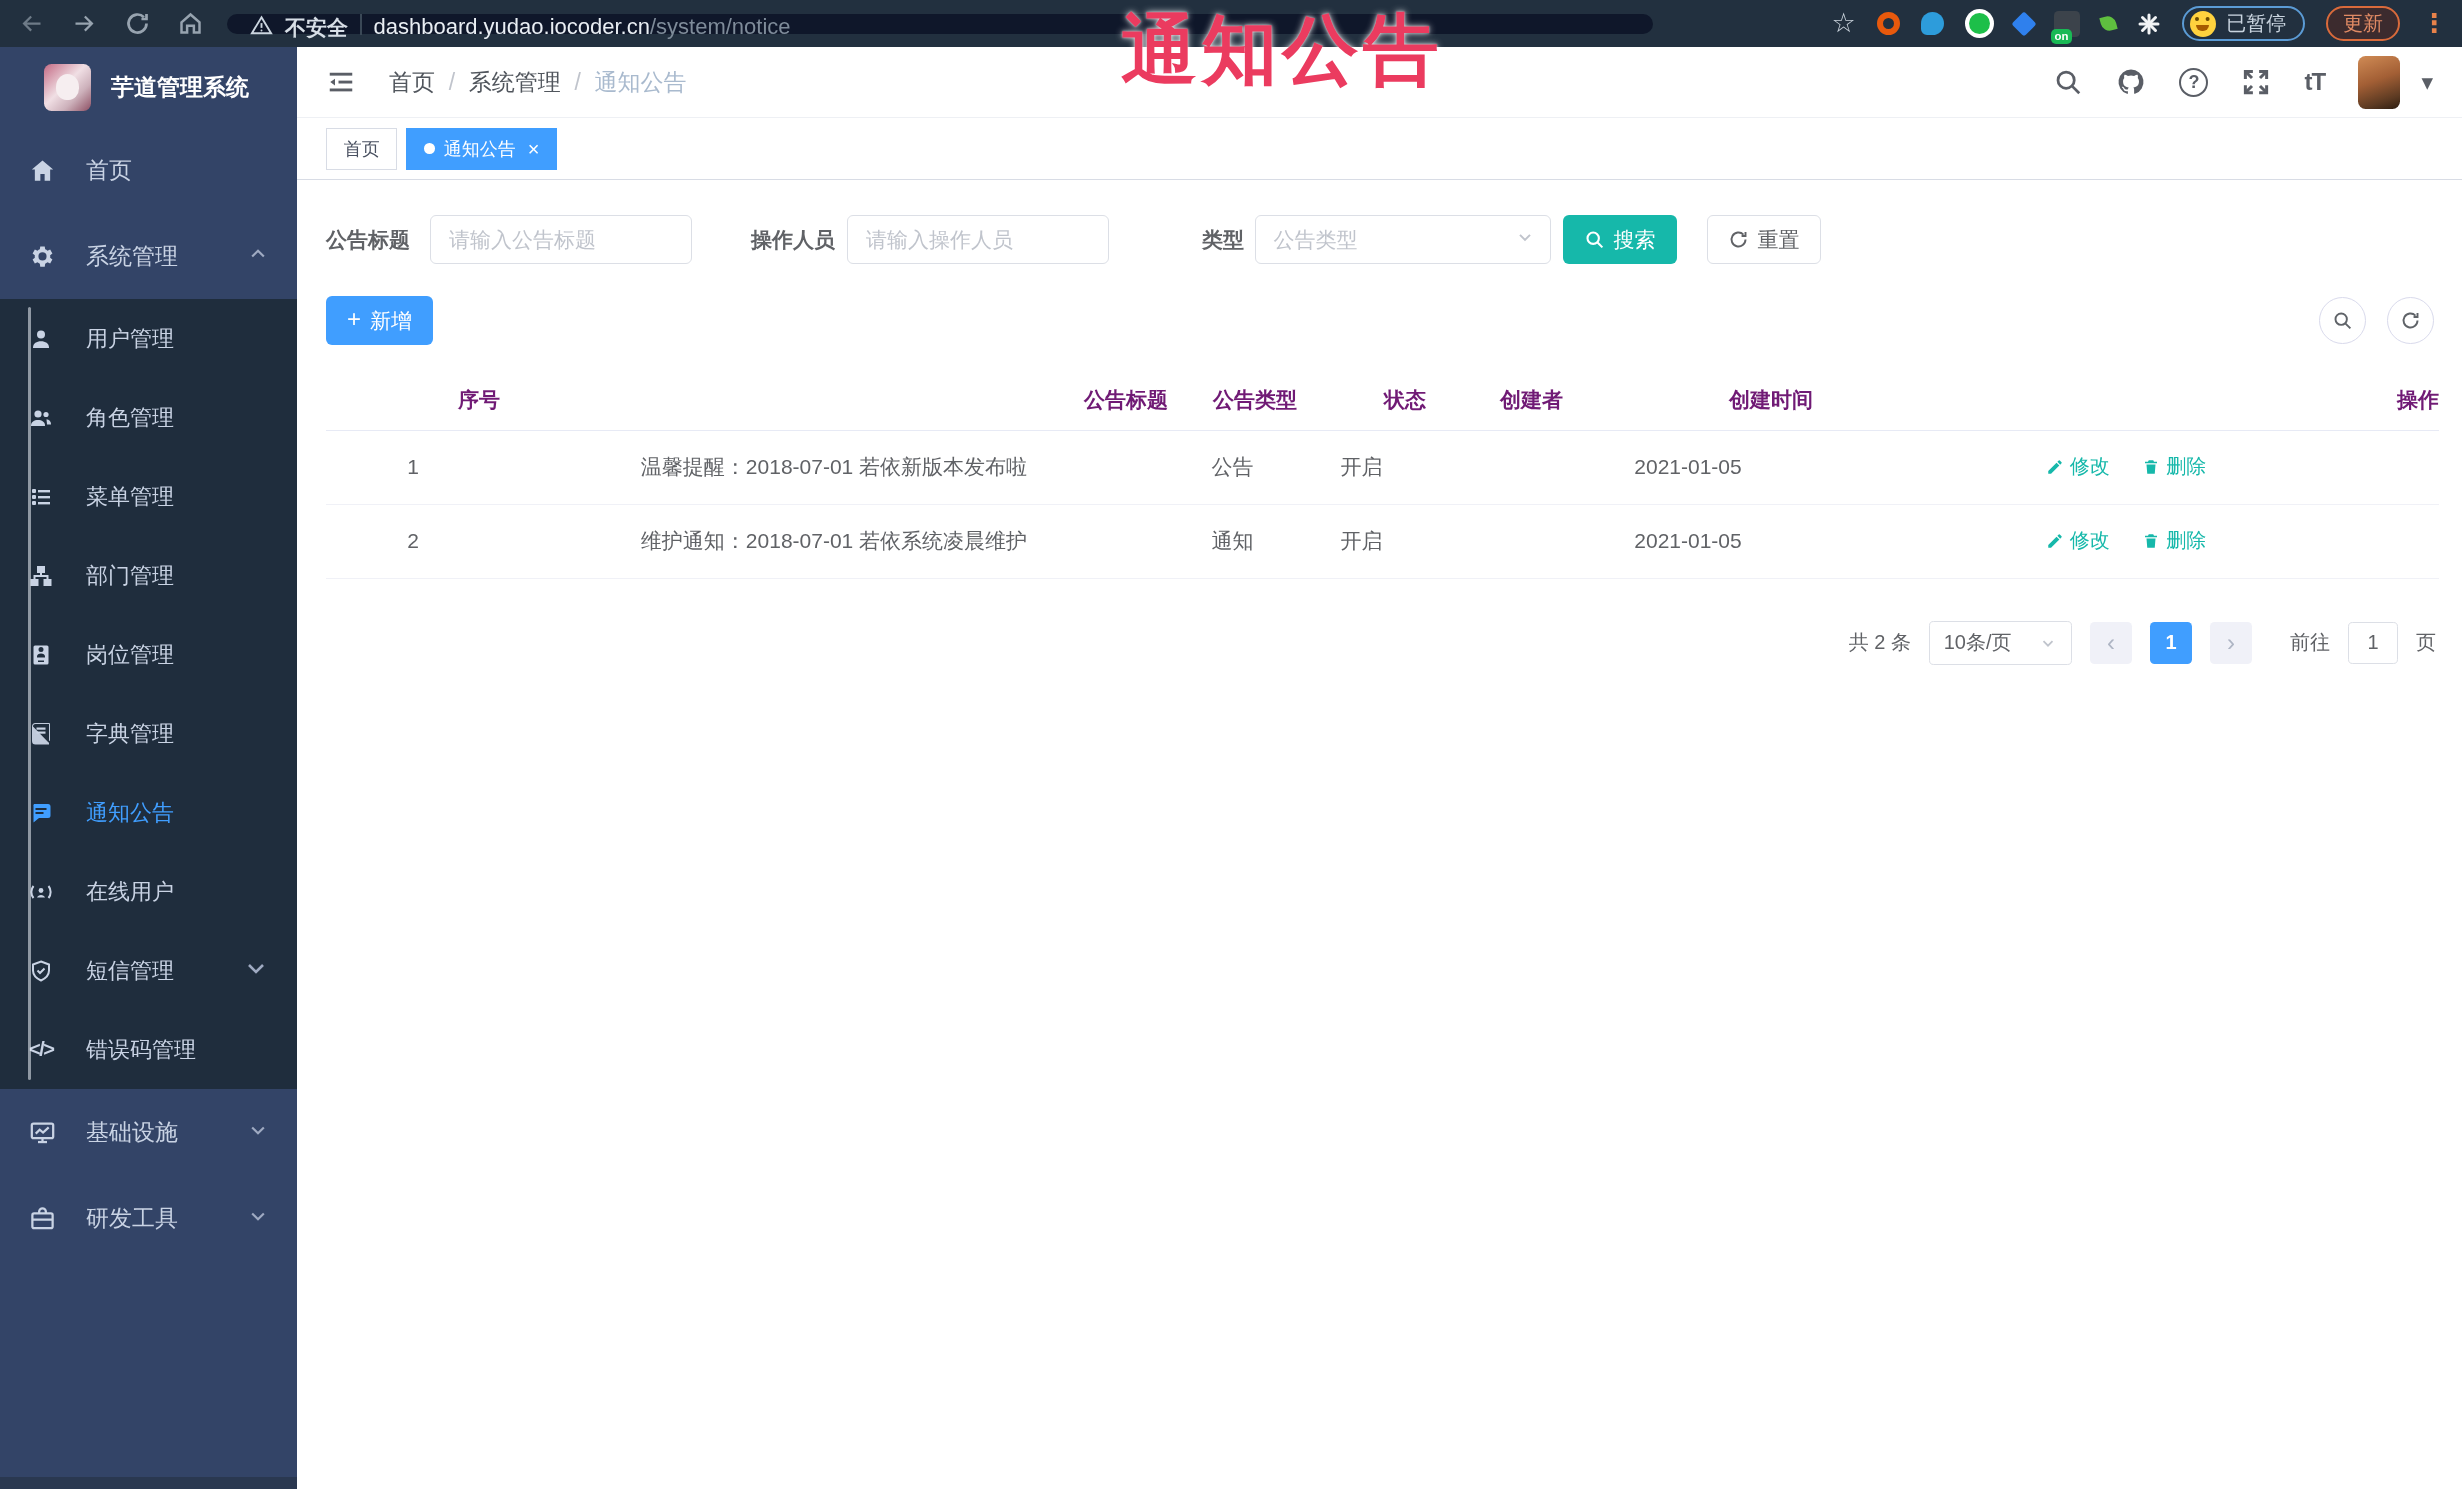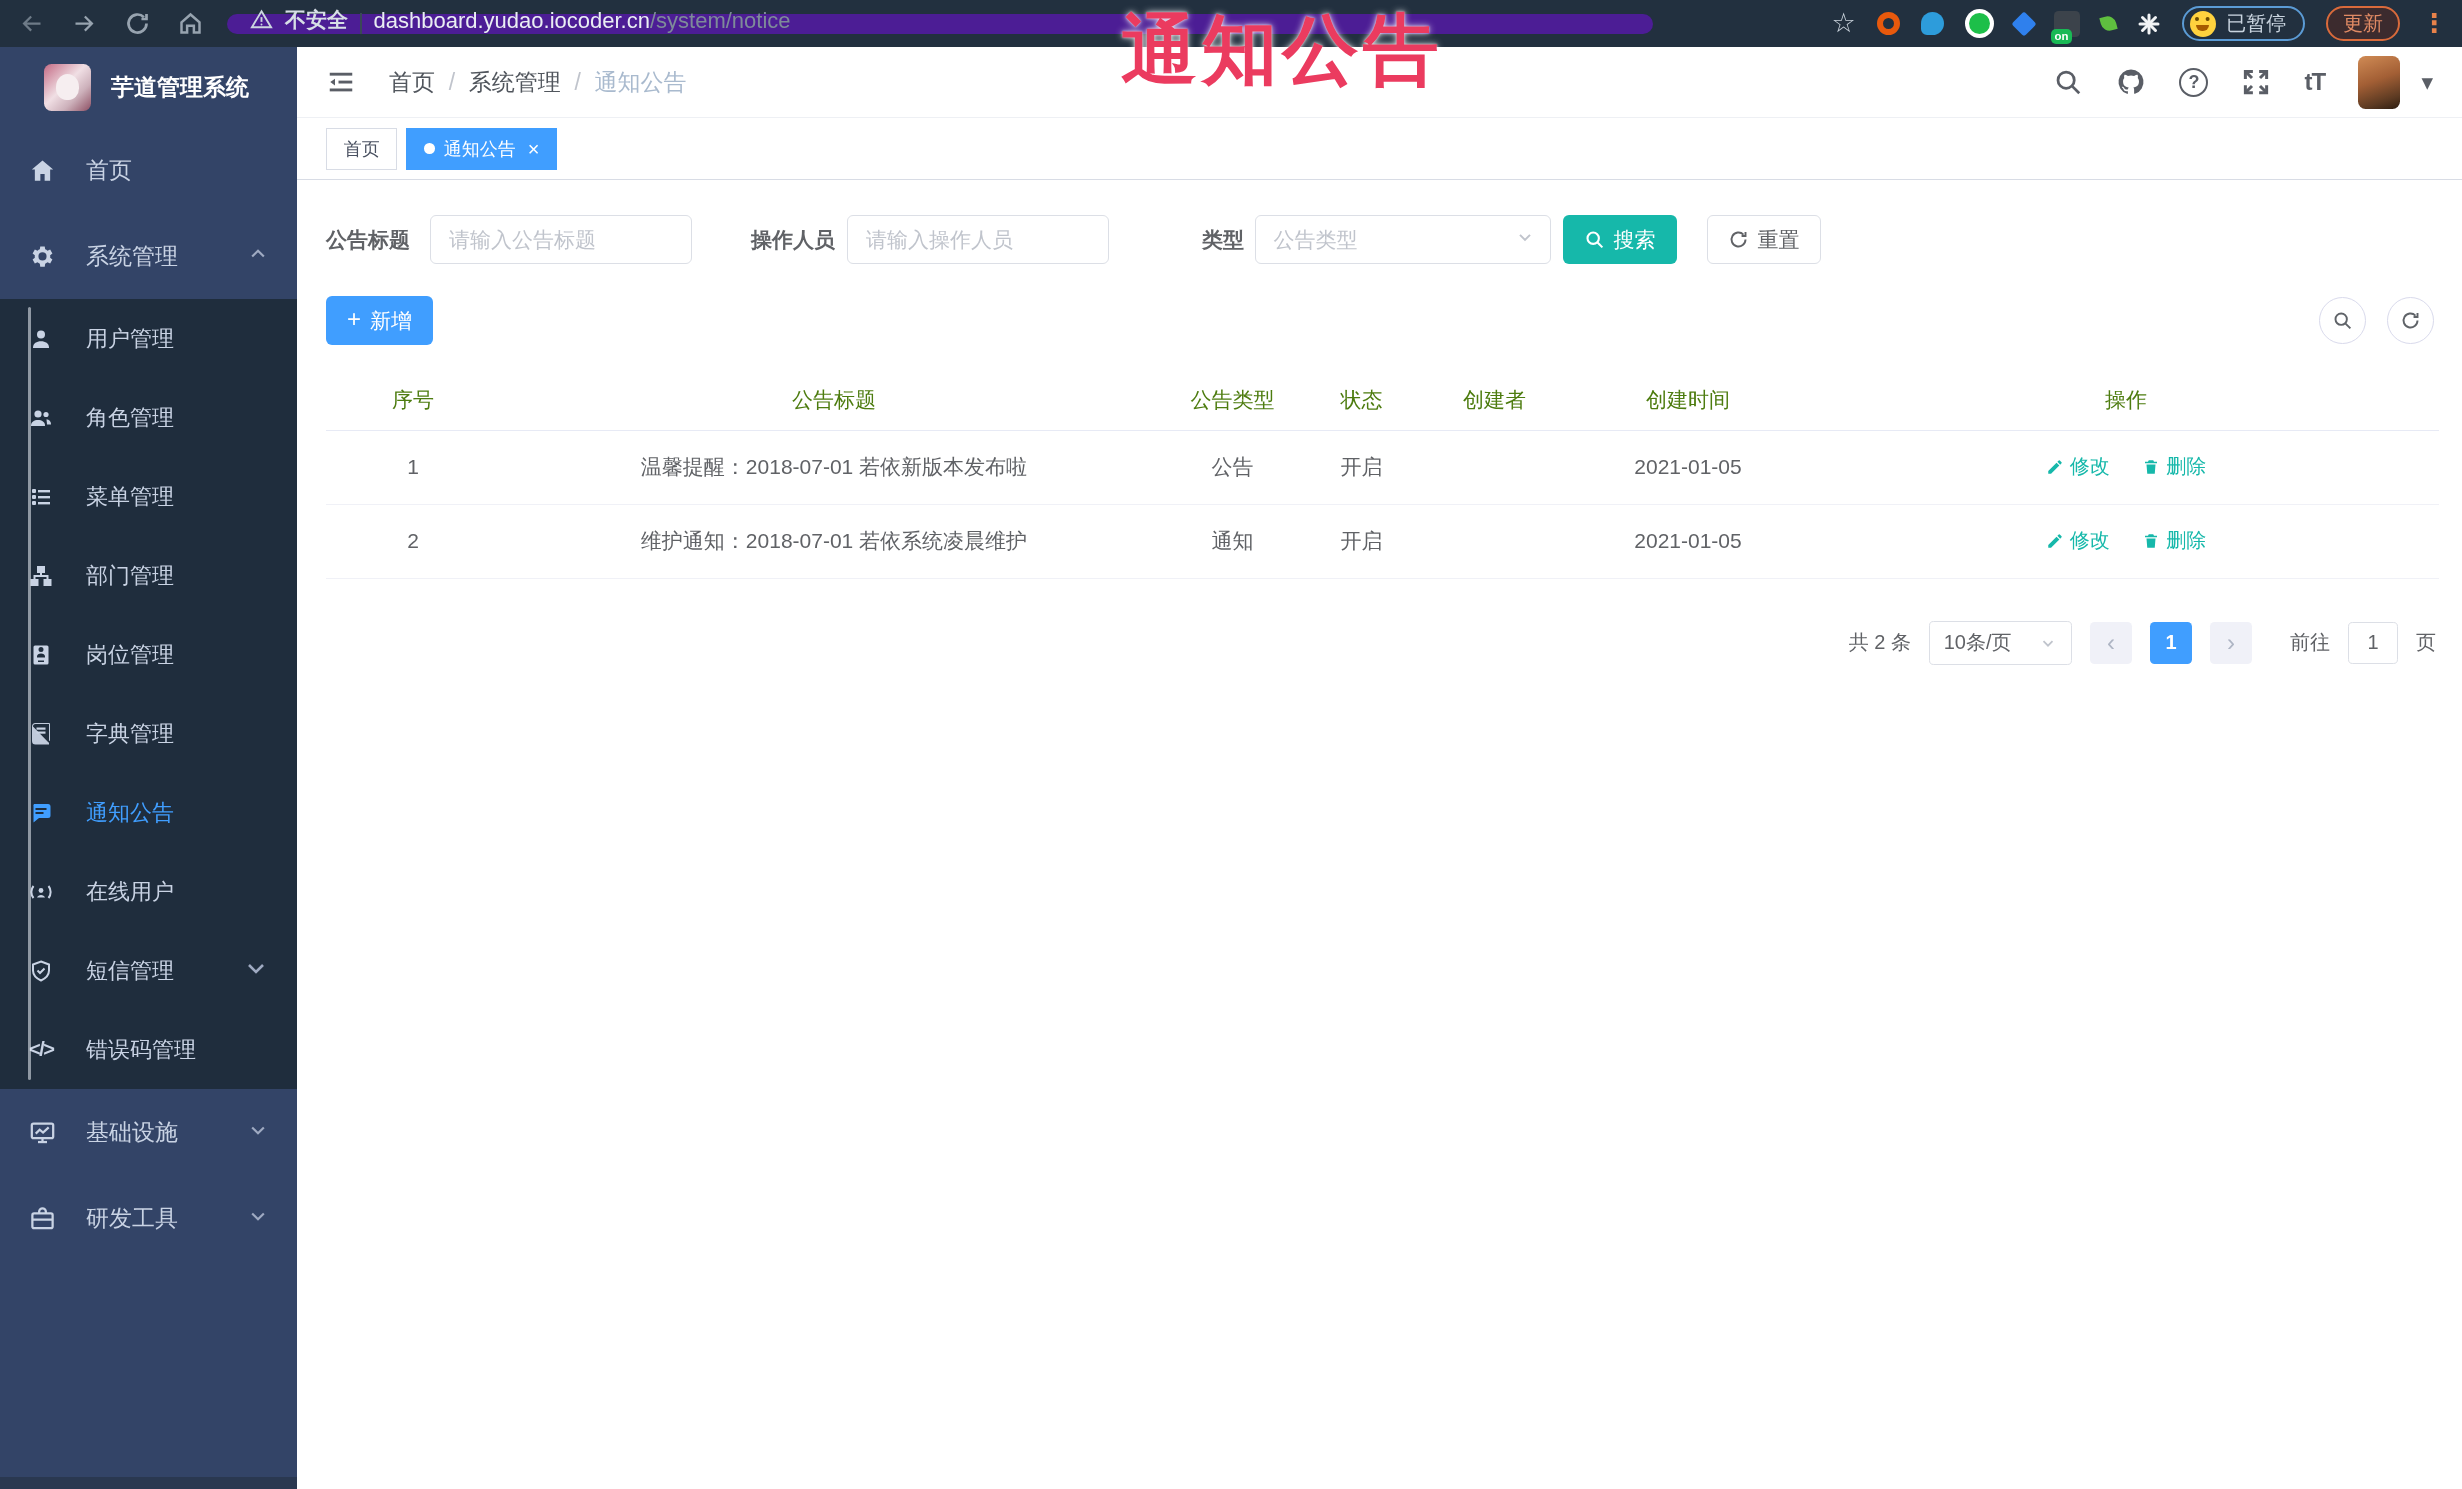--- a/index.html
+++ b/index.html
@@ -4,22 +4,22 @@
 <style>
   * { box-sizing: border-box; margin: 0; padding: 0; }
   html,body { width:2462px; height:1490px; overflow:hidden; background:#fff;
     font-family:"Liberation Sans","DejaVu Sans",sans-serif; }
 
   
   .browser { position:absolute; top:0; left:0; right:0; height:47px; background:#22303F;
     display:flex; align-items:center; z-index:5; }
   .bnav { display:flex; align-items:center; gap:26px; margin-left:18px; color:#97A3AF; }
   .bnav svg { width:27px; height:27px; display:block; }
-  .urlbar { margin-left:23px; height:20px; width:1426px; background:#4c1d95; border-radius:20px;
-    display:flex; align-items:flex-end; padding:0 23px; gap:12px; }
+  .urlbar { margin-left:23px; height:20px; width:1426px; background:#0f172a; border-radius:20px;
+    display:flex; align-items:flex-start; padding:0 23px; gap:12px; }
   .sec-label { color:#D7DEE6; font-size:21px; font-weight:700; }
   .url-divider { width:1.5px; height:21px; background:#3A4856; }
   .url { font-size:22px; color:#E9EEF3; white-space:nowrap; }
   .url .path { color:#7E8B99; }
   .ext-area { display:flex; align-items:center; gap:21px; margin-left:auto; margin-right:15px; }
   .star-glyph { color:#C9D2DB; font-size:27px; line-height:1; }
   .ext-ring { width:23px; height:23px; border:6.8px solid #E8590C; border-radius:50%; }
   .ext-pin { width:23px; height:23px; background:#2D9CDB; border-radius:50% 50% 50% 6px; }
   .ext-greenc { width:29px; height:29px; background:#fff; border-radius:50%;
     display:flex; align-items:center; justify-content:center; }
@@ -113,21 +113,21 @@
   .btn-add { background:#409EFF; color:#fff; padding:0 21px; }
   .plus-glyph { font-size:24px; line-height:1; margin-top:-2.3px; }
 
   .toolbar-row { display:flex; align-items:center; justify-content:space-between; margin-top:32px; }
   .round-btns { display:flex; gap:21px; margin-right:4.6px; }
   .round-btn { width:47px; height:47px; border-radius:50%; border:1.5px solid #D9DAEC; background:#fff;
     color:#5F6368; display:flex; align-items:center; justify-content:center; cursor:pointer; }
   .round-btn svg { width:21px; height:21px; }
 
   table.notice { width:100%; border-collapse:collapse; margin-top:26px; table-layout:fixed; }
-  th { font-size:21px; color:#4d7c0f; font-weight:400; height:59px; text-align:center;
+  th { font-size:21px; color:#701a75; font-weight:700; height:59px; text-align:right;
     border-bottom:1.5px solid #E7EAF5; }
   td { font-size:21px; color:#606266; height:74px; text-align:center; border-bottom:1.5px solid #F0F1F7; }
   .op-link { color:#16B8AA; font-size:20px; display:inline-flex; align-items:center; gap:6px;
     cursor:pointer; text-decoration:none; }
   .op-link svg { width:18px; height:18px; }
   .op-gap { display:inline-block; width:21px; }
 
   .pager { display:flex; align-items:center; justify-content:flex-end; margin-top:42px;
     font-size:20px; color:#606266; gap:18px; padding-right:3px; }
   .page-size { width:143px; height:44px; border:1.5px solid #DCDFE6; border-radius:4.6px; display:flex;

